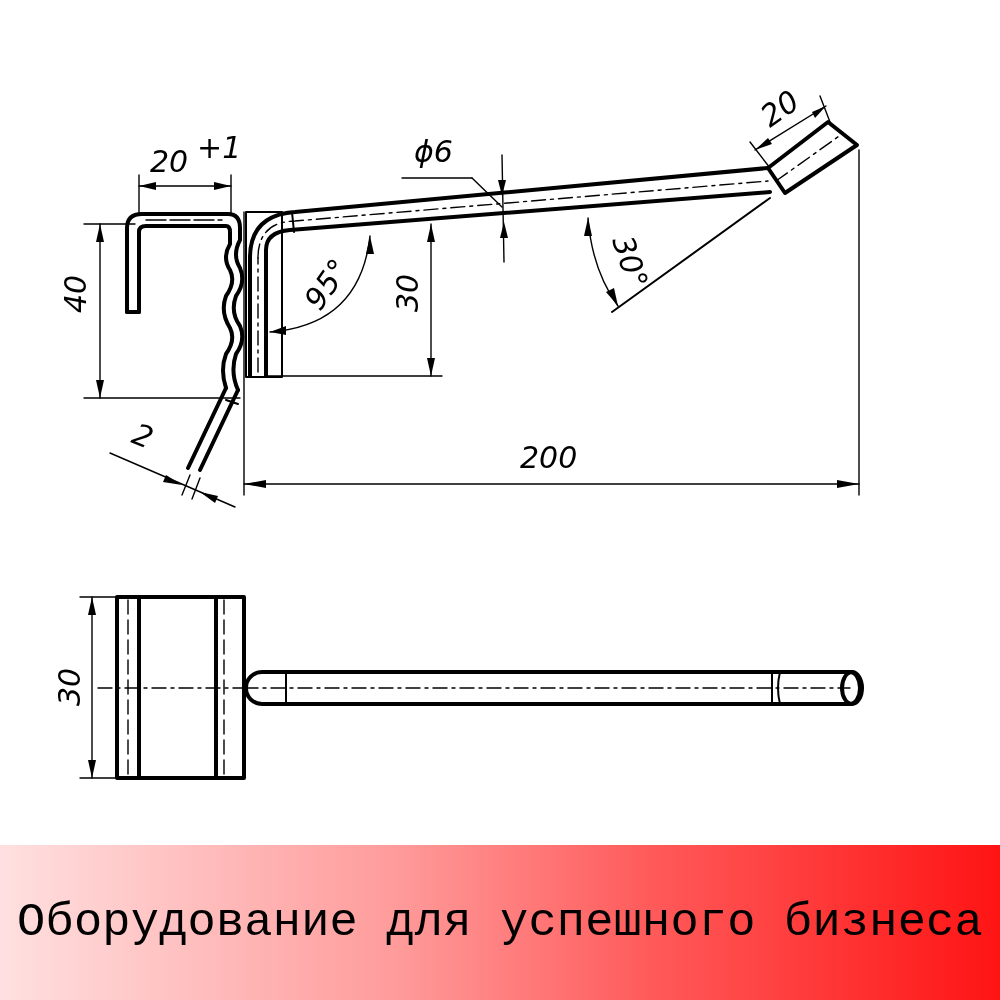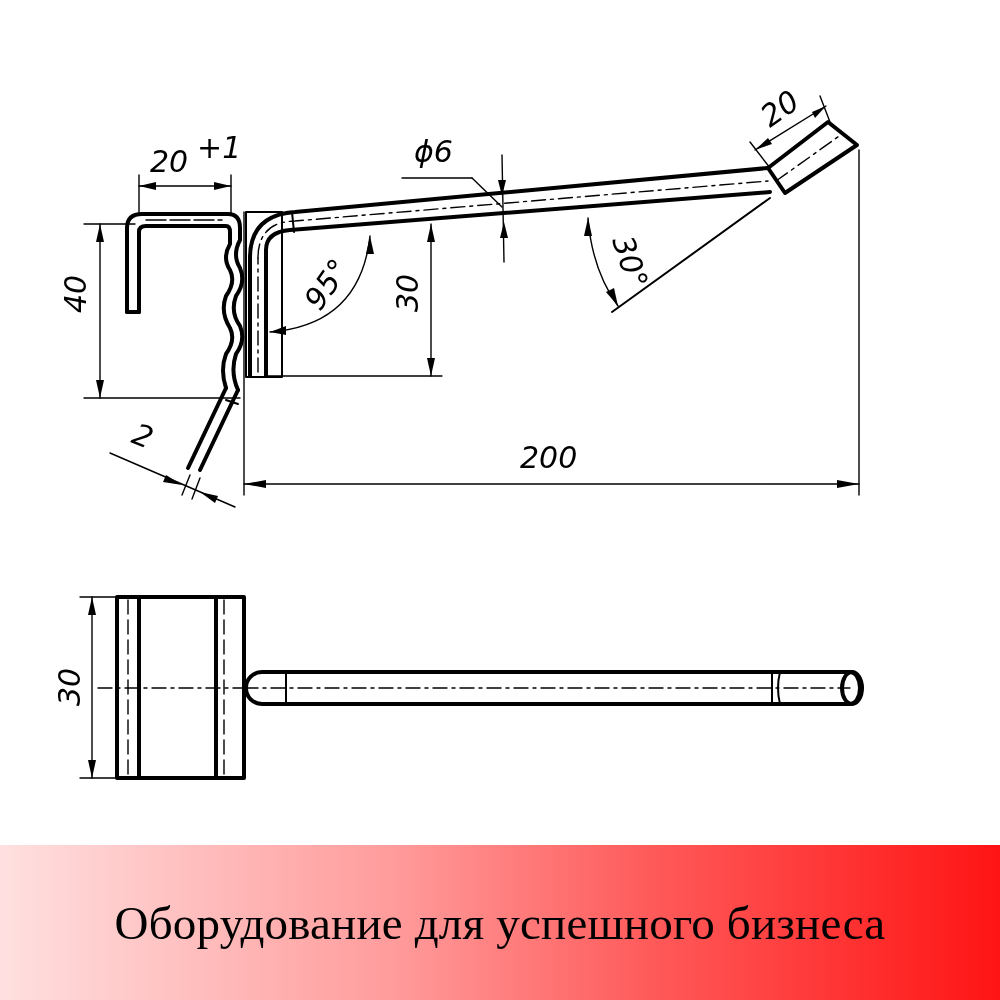--- a/index.html
+++ b/index.html
@@ -7,21 +7,21 @@
   svg.drawing{position:absolute;left:0;top:0;width:1000px;height:840px;}
   .ln{stroke:#000;fill:none;stroke-linecap:round;stroke-linejoin:round;}
   .thick{stroke-width:4;}
   .thin{stroke-width:2;}
   .hair{stroke-width:1.4;}
   .dash{stroke-dasharray:14 5 3 5;stroke-width:1.4;}
   .dim-text{font-family:"DejaVu Sans",sans-serif;font-style:italic;font-size:30px;fill:#000;}
   .banner{position:absolute;left:0;top:845px;width:1000px;height:155px;
     background:linear-gradient(to right,#ffe0e0 0%,#ff9a9a 40%,#ff5a5a 65%,#ff1414 100%);
     display:flex;align-items:center;justify-content:center;}
-  .banner-text{font-family:Liberation Serif, serif;font-size:47px;color:#000;letter-spacing:0.2px;}
+  .banner-text{font-family:Liberation Mono, monospace;font-size:47px;color:#000;letter-spacing:0.2px;}
 </style>
 </head>
 <body>
 
 <div id="root">
 
 <svg class="drawing" viewBox="0 0 1000 840" xmlns="http://www.w3.org/2000/svg">
 
   <g>
 

